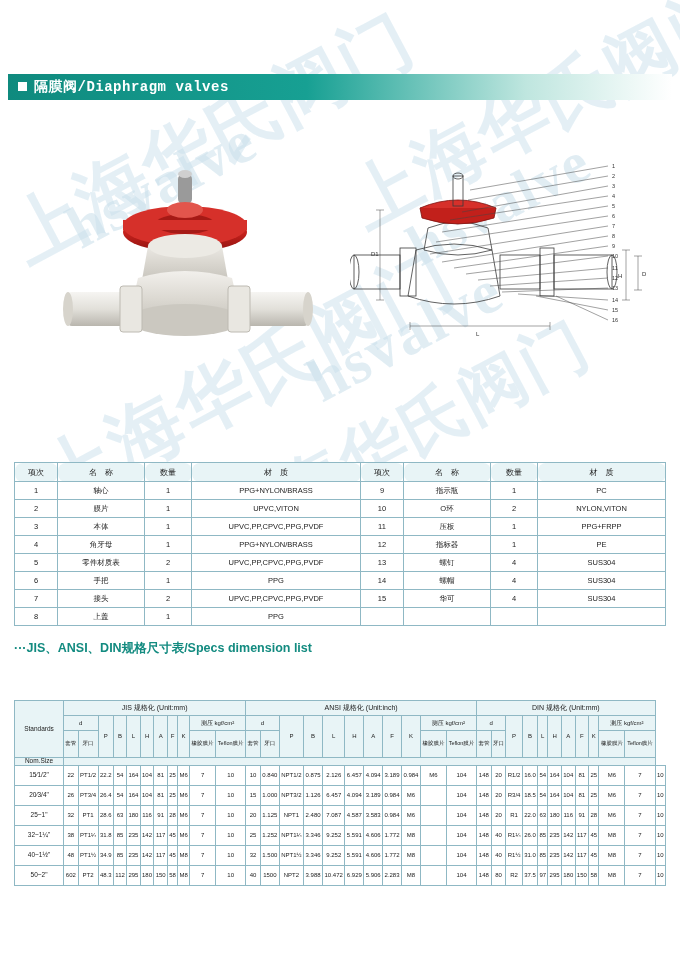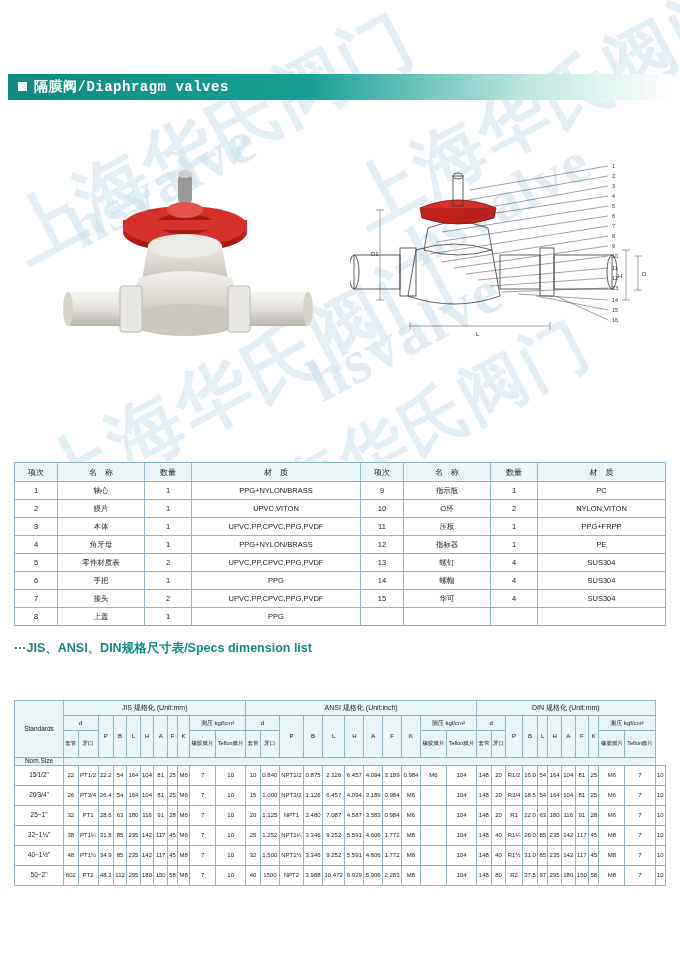--- a/index.html
+++ b/index.html
@@ -80,20 +80,21 @@
     text-align:center;
     height:17px;
     padding:0 2px;
     font-weight:normal;
     white-space:nowrap;
   }
   .mat-table thead th{
     background:#e8f4f6;
     font-size:8px;
     height:18px;
+    border-radius:8px;
   }
 
   .dim-table{
     position:absolute;left:14px;top:700px;width:652px;
     font-size:6px;color:#222;
     z-index:3;
     background:#fff;
   }
   .dim-table th,.dim-table td{
     border:1px solid #8fb8c4;

